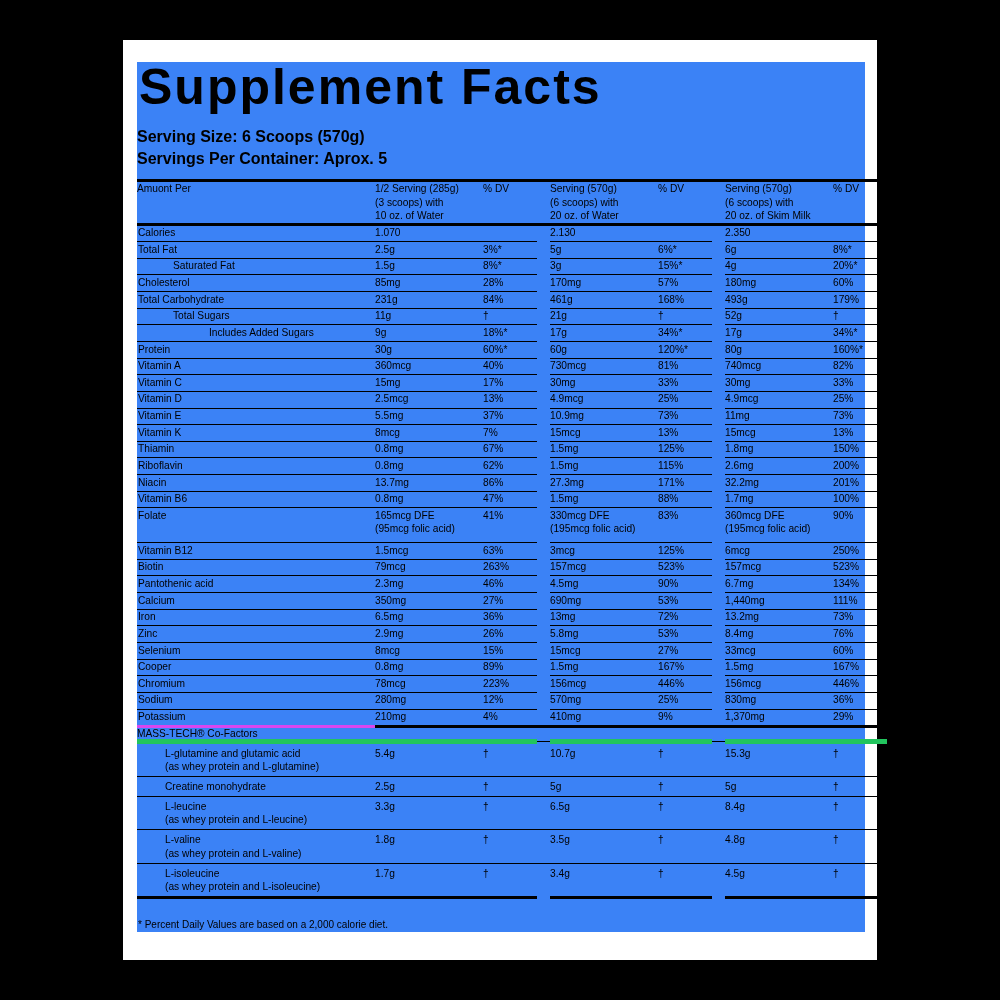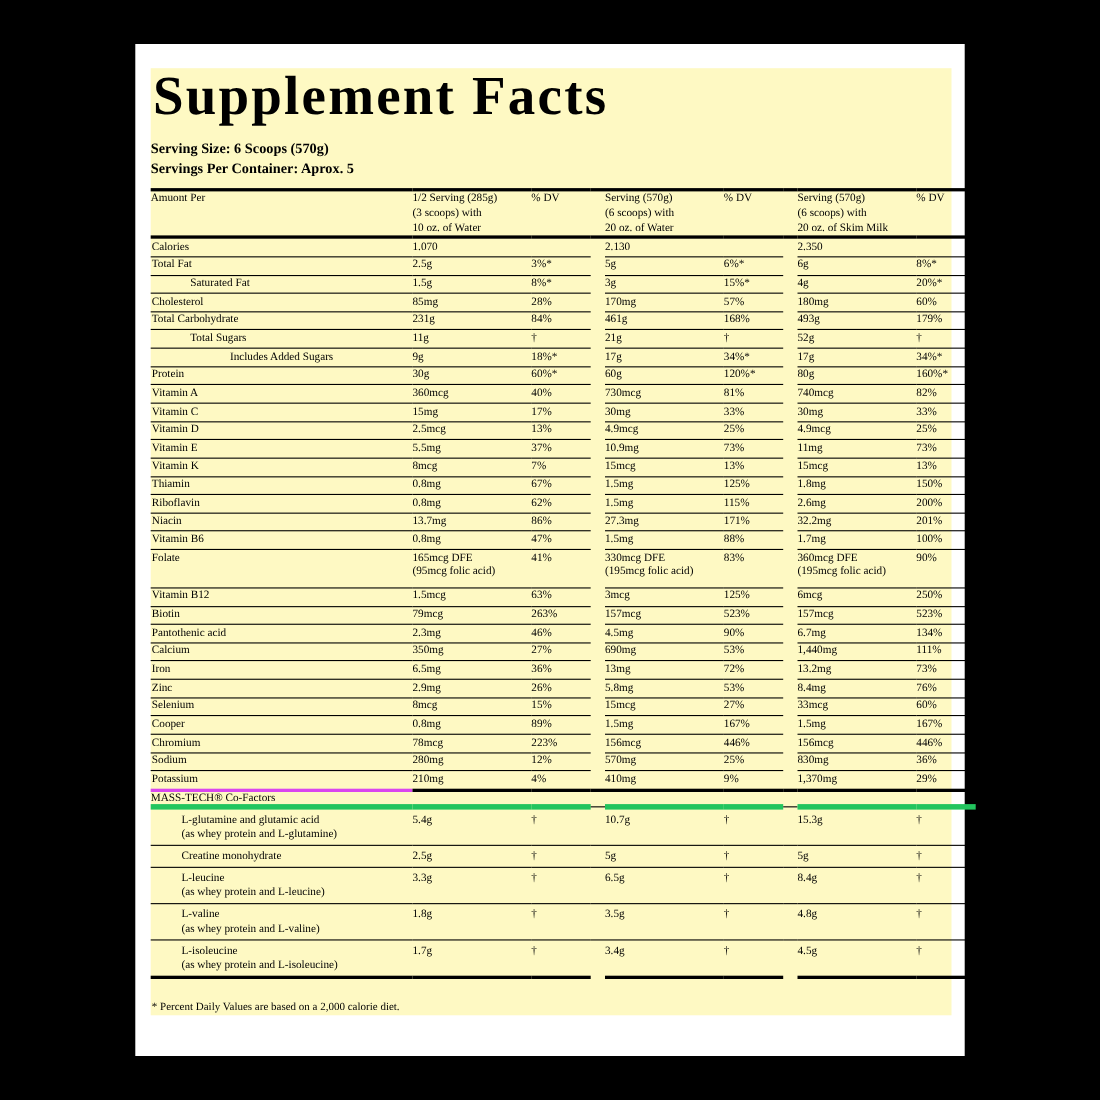--- a/index.html
+++ b/index.html
@@ -13,36 +13,35 @@
   .page {
     position: absolute;
     left: 123px; top: 40px;
     width: 754px; height: 920px;
     background: #ffffff;
   }
   .panel {
     position: absolute;
     left: 14px; top: 22px;
     width: 728px;
-    background: #fef9c3;
+    background: #3b82f6;
     padding: 0;
-    font-family: Liberation Serif, serif;
   }
   .title {
     font-size: 50px;
     font-weight: bold;
     letter-spacing: 2.0px;
     line-height: 1.0;
     color: #000;
     margin: 0 0 0 2px;
     white-space: nowrap;
   }
   .serving-lines {
     margin-top: 14px;
-    font-size: 13px;
+    font-size: 16px;
     font-weight: bold;
     line-height: 1.38;
     color: #000;
   }
   table.facts {
     width: 100%;
     border-collapse: collapse;
     font-size: 10.2px;
     color: #000;
     margin-top: 9px;

